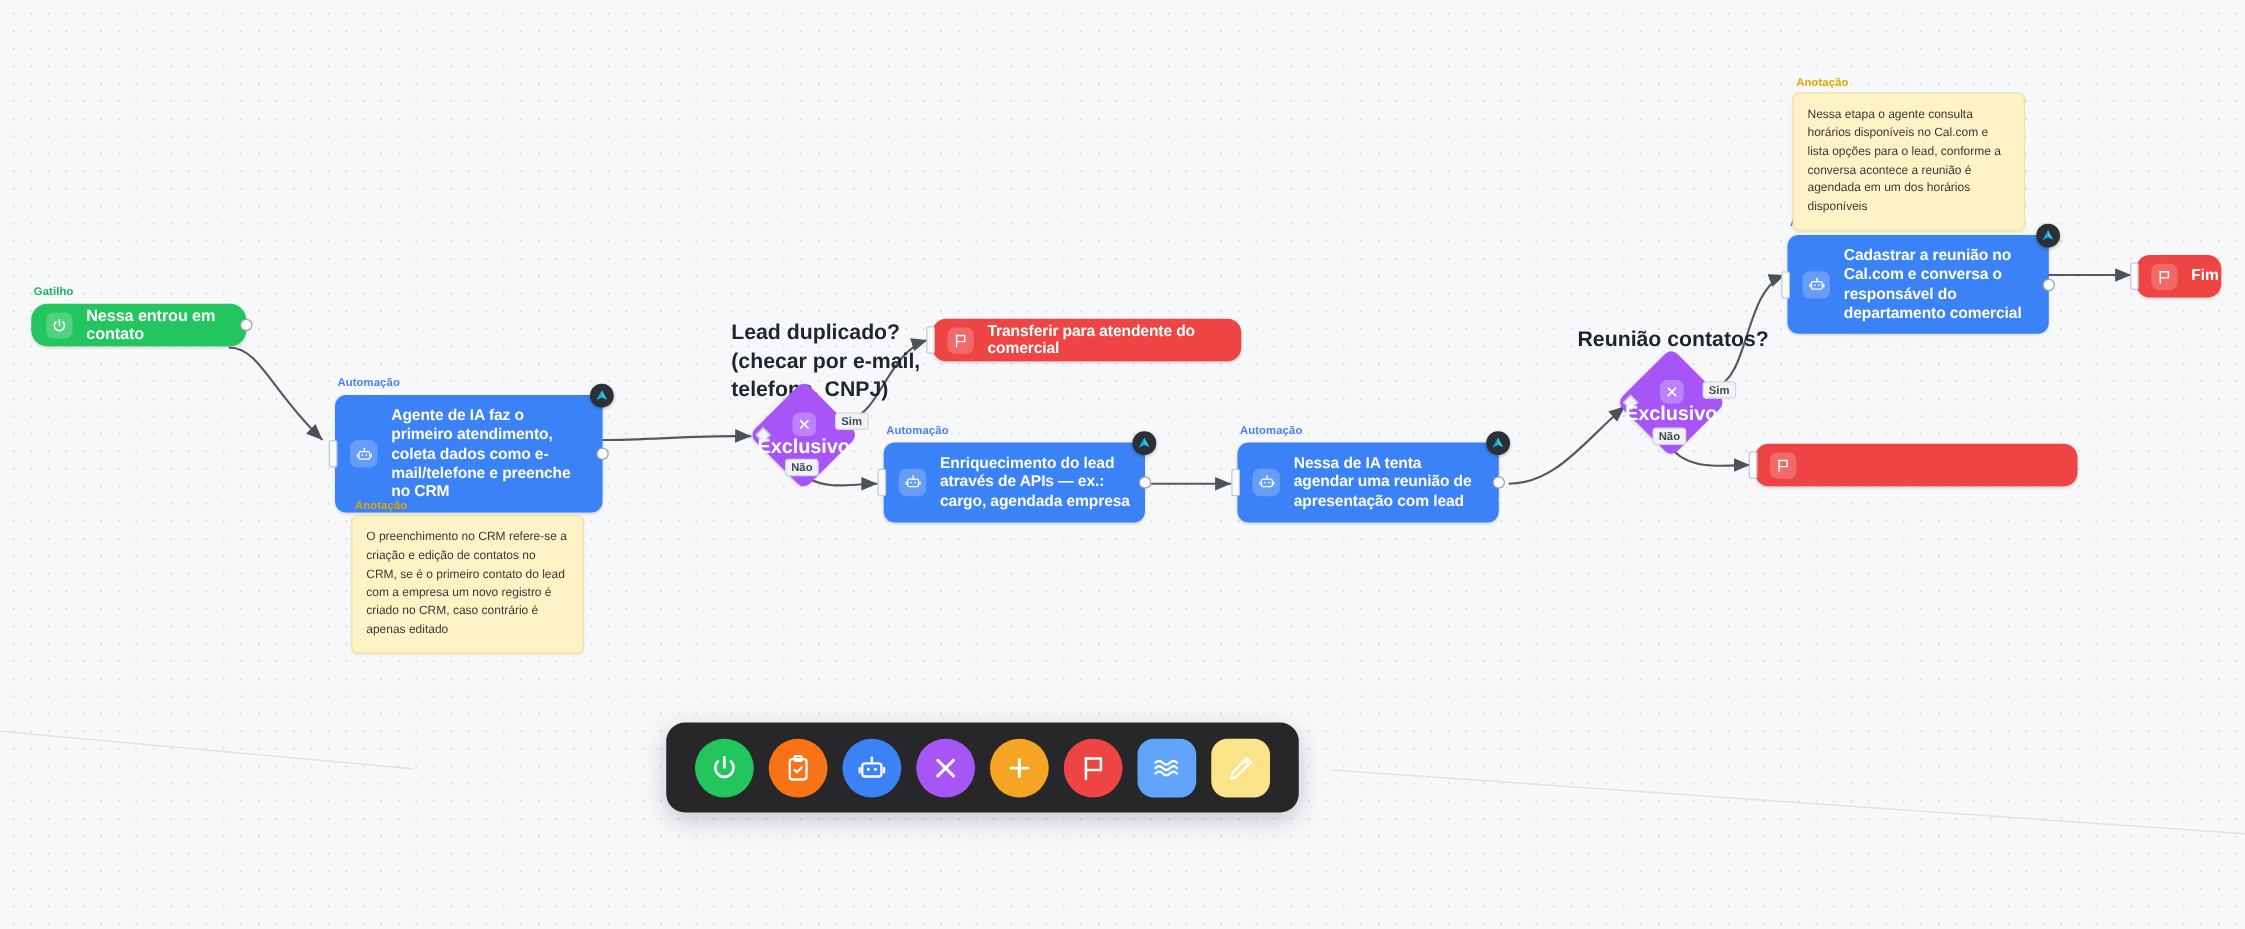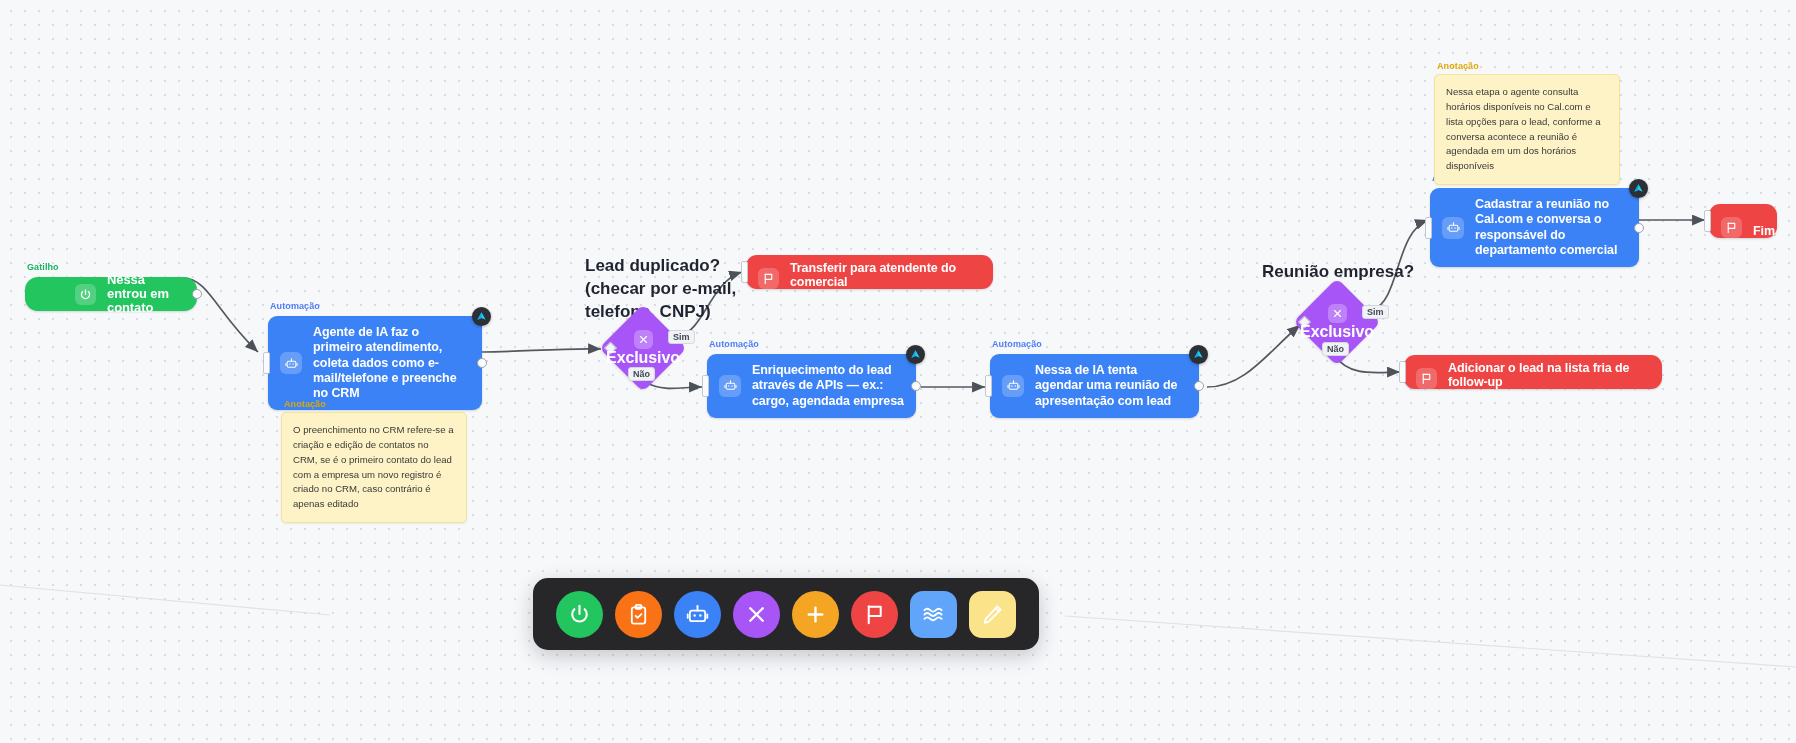--- a/index.html
+++ b/index.html
@@ -74,21 +74,20 @@
     border-radius: 9px;
   }
   .n-auto .node-ico { background: rgba(255,255,255,.22); width: 22px; height: 22px; }
   .n-auto .node-label { font-size: 12.5px; line-height: 1.22; padding: 9px 12px 9px 11px; }
 
   
   .n-end {
     background: #ef4444;
     border-radius: 11px;
     height: 34px;
-    align-items: flex-end;
   }
   .n-end .node-ico { background: rgba(255,255,255,.20); }
   .n-end .node-label { font-size: 12.5px; }
 
   
   .port {
     position: absolute;
     width: 10px; height: 10px;
     background: #fdfdfe;
     border: 1.4px solid #9aa0aa;
@@ -246,21 +245,21 @@
       <path d="M1207,387 C 1245,387 1268,352 1300,325" marker-end="url(#arw)"></path>
 
       <path d="M1372,310 C 1400,302 1395,232 1428,220" marker-end="url(#arw)"></path>
 
       <path d="M1334,355 C 1350,378 1378,372 1400,372" marker-end="url(#arw)"></path>
 
       <path d="M1637,220 C 1668,220 1680,220 1705,220" marker-end="url(#arw)"></path>
     </g>
   </svg>
 
-  <div class="node n-trigger" style="left:25px; top:277px; width:172px;padding-left:38px;">
+  <div class="node n-trigger" style="left:25px; top:243px; width:172px;">
     <div class="node-cat cat-trigger">Gatilho</div>
     <div class="node-ico">
       <svg viewBox="0 0 24 24" fill="none" stroke="#ffffff" stroke-width="2.4" stroke-linecap="round">
         <path d="M12 3.5v8"></path>
           <path d="M6.8 6.6a7.5 7.5 0 1 0 10.4 0"></path>
       </svg>
     </div>
     <div class="node-label">Nessa entrou em contato</div>
     <div class="port out"></div>
   </div>
@@ -365,21 +364,21 @@
     <div class="node-label">Nessa de IA tenta agendar uma reunião de apresentação com lead</div>
     <div class="port out"></div>
     <div class="agent-badge">
       <svg viewBox="0 0 24 24" fill="none">
         <path d="M12 2.5 L21 19 L12 15 L3 19 Z" fill="#22d3ee"></path>
         <path d="M12 2.5 L12 15 L3 19 Z" fill="#0ea5e9"></path>
       </svg>
     </div>
   </div>
 
-  <div class="gw-question" style="left:1262px; top:261px; width:160px;">Reunião empresa?</div>
+  <div class="gw-question" style="left:1262px; top:261px; width:160px;">Reunião contatos?</div>
   <div class="gateway" style="left:1306px; top:291px;">
     <div class="dia"></div>
     <div class="gw-in"></div>
     <div class="gw-inner">
       <div class="gw-x">
         <svg viewBox="0 0 24 24" fill="none" stroke="#ffffff" stroke-width="2.6" stroke-linecap="round">
           <path d="M5.5 5.5 L18.5 18.5"></path>
             <path d="M18.5 5.5 L5.5 18.5"></path>
         </svg>
       </div>
@@ -430,21 +429,20 @@
   </div>
 
   <div class="node n-end" style="left:1404px; top:355px; width:258px;">
     <div class="port-in"></div>
     <div class="node-ico">
       <svg viewBox="0 0 24 24" fill="none" stroke="#ffffff" stroke-width="2.1" stroke-linecap="round" stroke-linejoin="round">
         <path d="M6 21V4"></path>
           <path d="M6 4.5h12v9H6"></path>
       </svg>
     </div>
-    <div class="node-label">Adicionar o lead na lista fria de follow-up</div>
   </div>
 
   <div id="toolbar">
 
     <div class="tool circle" style="background:#22c55e;">
       <span>
         <svg viewBox="0 0 24 24" fill="none" stroke="#ffffff" stroke-width="2.2" stroke-linecap="round">
           <path d="M12 3v8.5"></path>
             <path d="M6.6 6.4a7.6 7.6 0 1 0 10.8 0"></path>
         </svg>

